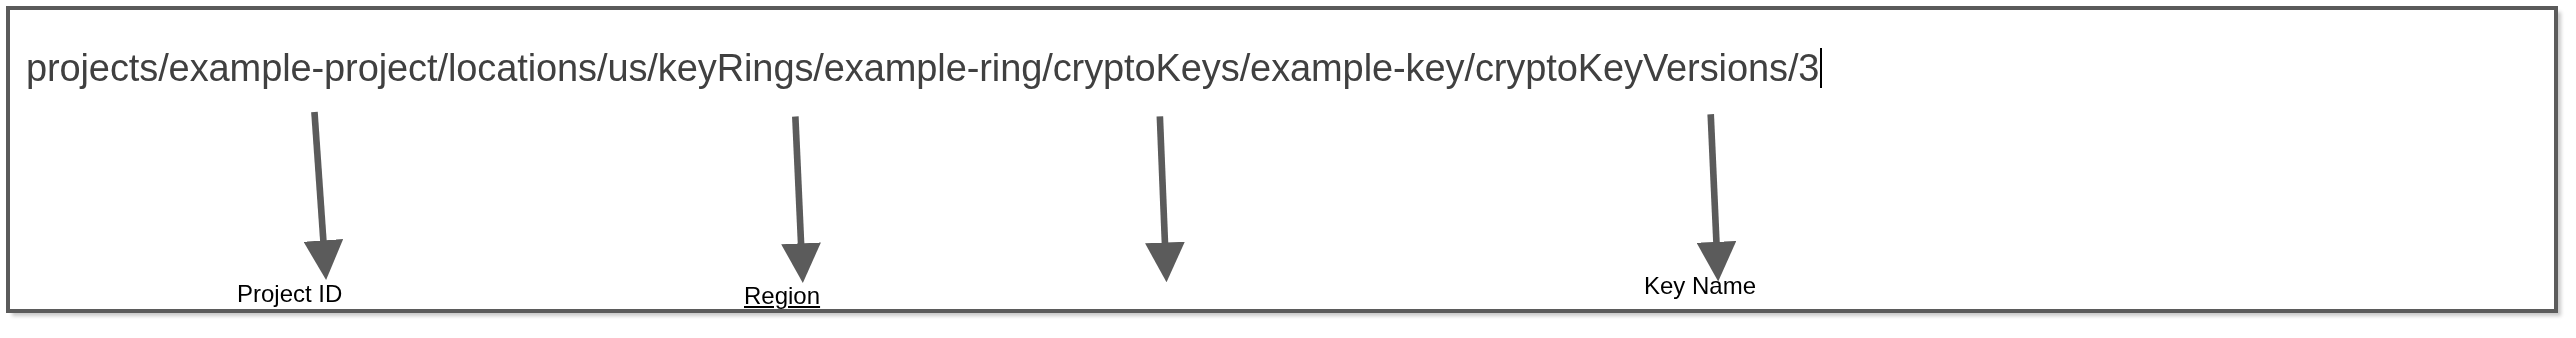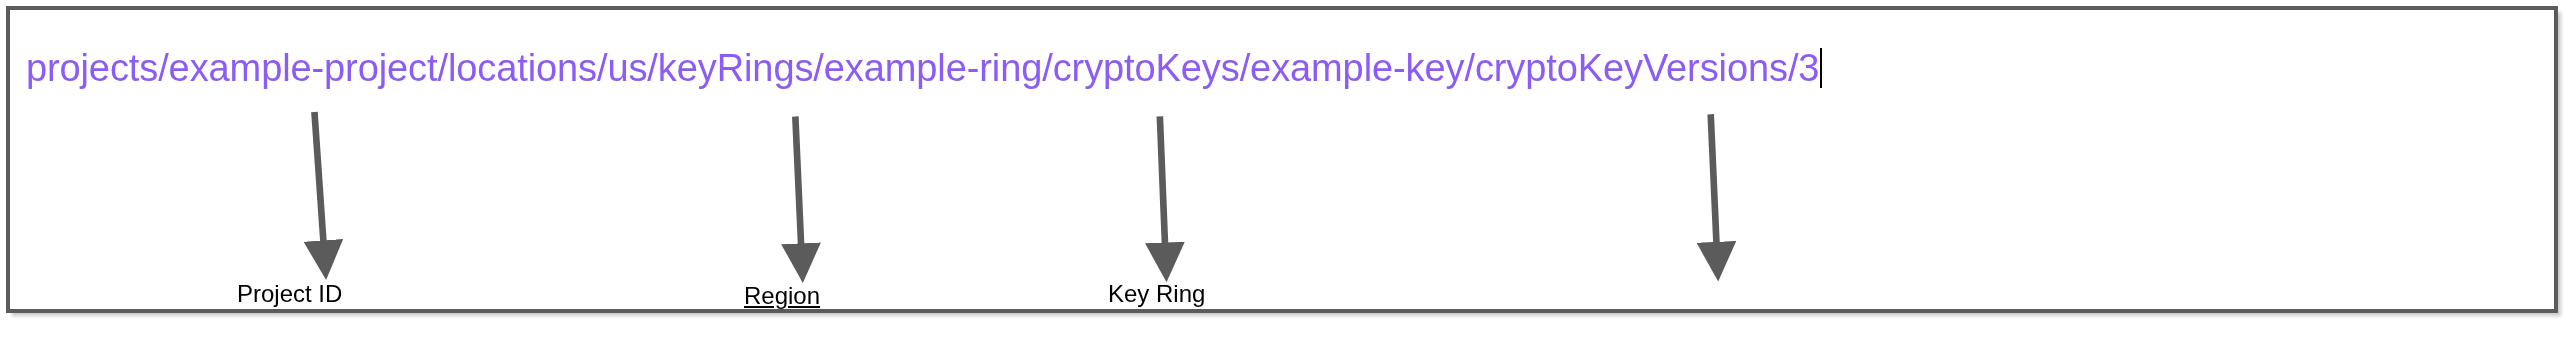--- a/index.html
+++ b/index.html
@@ -75,38 +75,38 @@
   }
 </style>
 </head>
 <body>
 
 <div id="canvas">
 
   <div id="panel" style="border-color: rgb(91, 91, 91); background: rgb(255, 255, 255);">
 
     <div id="path-line">
-      <span id="path-text" style="color: #8b5cf6;">projects/example-project/locations/us/keyRings/example-ring/cryptoKeys/example-key/cryptoKeyVersions/3</span><span id="text-caret"></span>
+      <span id="path-text" style="color: #404040;">projects/example-project/locations/us/keyRings/example-ring/cryptoKeys/example-key/cryptoKeyVersions/3</span><span id="text-caret"></span>
     </div>
 
   </div>
 
   <svg id="arrows" viewBox="0 0 3498 460" width="2576" height="339" xmlns="http://www.w3.org/2000/svg">
     <defs>
       <marker id="ahead" markerWidth="6" markerHeight="6" refX="1.2" refY="3" orient="auto" markerUnits="strokeWidth">
         <path d="M0,0 L6,3 L0,6 z" fill="#5b5b5b"></path>
       </marker>
     </defs>
     <line x1="427" y1="152" x2="439.824601779987" y2="337.0406828255266" stroke="#5b5b5b" stroke-width="9" marker-end="url(#ahead)"></line>
     <line x1="1080" y1="158" x2="1088.235773388115" y2="341.0171864025514" stroke="#5b5b5b" stroke-width="9" marker-end="url(#ahead)"></line>
     <line x1="1575" y1="158" x2="1582.3171344883906" y2="340.0137203987143" stroke="#5b5b5b" stroke-width="9" marker-end="url(#ahead)"></line>
     <line x1="2323" y1="155" x2="2331.2395678839553" y2="339.0170160749977" stroke="#5b5b5b" stroke-width="9" marker-end="url(#ahead)"></line>
   </svg>
 
   <div class="callout-label" style="left:237px; top:278px;">Project ID</div>
 
   <div class="callout-label" style="left:744px; top:280px;text-decoration:underline;">Region</div>
 
-  <div class="callout-label" style="left:1108px; top:278px;">Key Ring</div>
 
+  <div class="callout-label" style="left:1644px; top:270px;">Key Name</div>
 
 </div>
 
 
 </body></html>

